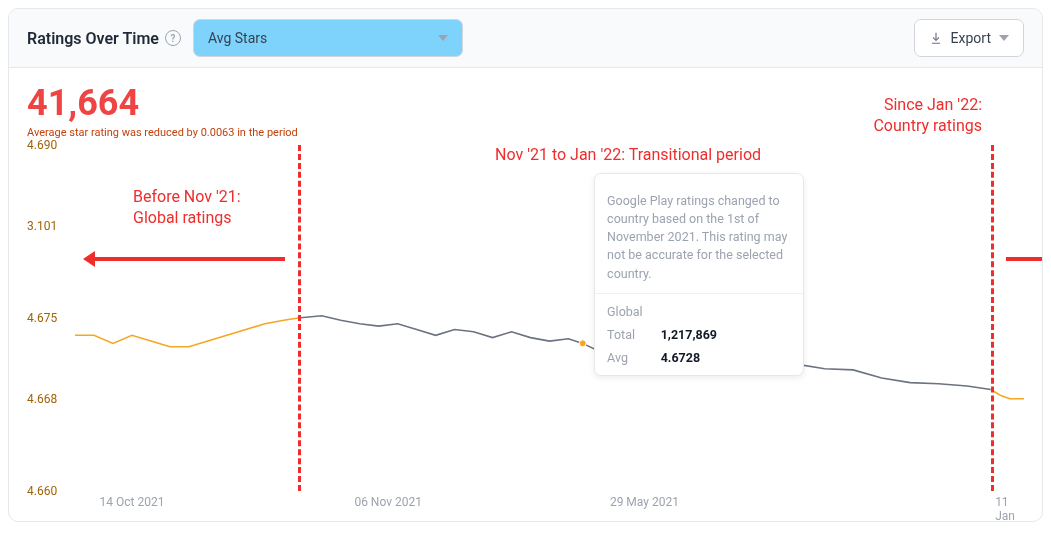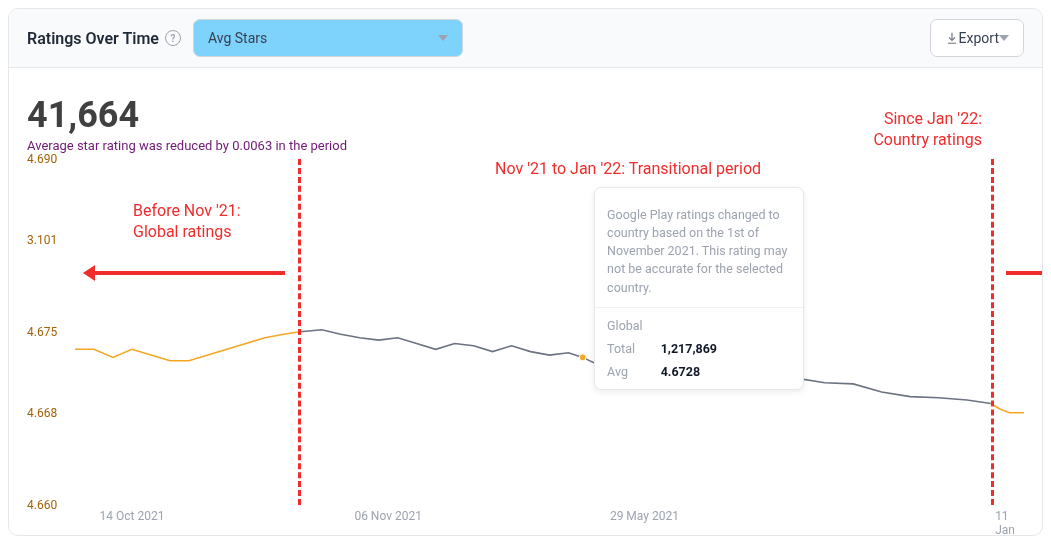--- a/index.html
+++ b/index.html
@@ -4,25 +4,25 @@
 <style>
 * { box-sizing: border-box; margin: 0; padding: 0; }
 body { font-family: -apple-system, BlinkMacSystemFont, "Segoe UI", Roboto, sans-serif; background: #fff; width: 1051px; height: 536px; overflow: hidden; }
 .panel { border: 1px solid #e5e7eb; border-radius: 10px; margin: 8px; overflow: hidden; }
 .header { display: flex; align-items: center; justify-content: space-between; padding: 10px 18px; background: #f9fafb; border-bottom: 1px solid #e5e7eb; }
 .header-left { display: flex; align-items: center; gap: 12px; }
 .title { font-size: 16px; font-weight: 600; color: #1f2937; display: flex; align-items: center; gap: 6px; }
 .help-icon { width: 16px; height: 16px; border: 1px solid #9ca3af; border-radius: 50%; display: inline-flex; align-items: center; justify-content: center; font-size: 10px; color: #9ca3af; }
 .select { display: flex; align-items: center; justify-content: space-between; width: 270px; height: 38px; padding: 0 14px; background: #7dd3fc; border: 1px solid #d1d5db; border-radius: 7px; font-size: 14px; color: #374151; cursor: pointer; }
 .chev { border-left: 5px solid transparent; border-right: 5px solid transparent; border-top: 6px solid #9ca3af; }
-.export-btn { display: flex; align-items: center; gap: 0; height: 38px; padding: 0 14px; background: #fff; border: 1px solid #d1d5db; border-radius: 7px; font-size: 14px; color: #374151; cursor: pointer; }
+.export-btn { display: flex; align-items: center; gap: 8px; height: 38px; padding: 0 14px; background: #fff; border: 1px solid #d1d5db; border-radius: 7px; font-size: 14px; color: #374151; cursor: pointer; }
 .dl-icon svg { display: block; }
 .body { padding: 14px 18px 6px 18px; position: relative; }
-.big-num { font-size: 36px; font-weight: 700; color: #404040; margin-top: 12px; }
-.subtext { font-size: 13px; color: #701a75; margin-top: 2px; }
+.big-num { font-size: 36px; font-weight: 700; color: #ef4444; }
+.subtext { font-size: 11px; color: #c2410c; margin-top: 2px; }
 .chart-wrap { position: relative; height: 370px; margin-top: 6px; }
 .y-ticks { position: absolute; left: 0; top: 0; bottom: 24px; width: 42px; }
 .y-tick { position: absolute; left: 0; font-size: 12px; color: #a16207; transform: translateY(-50%); }
 .plot { position: absolute; left: 48px; right: 0; top: 0; bottom: 24px; }
 .x-ticks { position: absolute; left: 48px; right: 0; bottom: 0; height: 20px; }
 .x-tick { position: absolute; font-size: 12px; color: #9ca3af; transform: translateX(-50%); }
 .vline { position: absolute; top: 0; bottom: 0; border-left: 3px dashed #ef2d2d; }
 .red-arrow { position: absolute; background: #ef2d2d; height: 4px; }
 .red-arrow::before, .red-arrow::after { content: ""; position: absolute; top: 50%; transform: translateY(-50%); border-top: 8px solid transparent; border-bottom: 8px solid transparent; }
 .red-arrow.lt::before { left: -12px; border-right: 12px solid #ef2d2d; }

